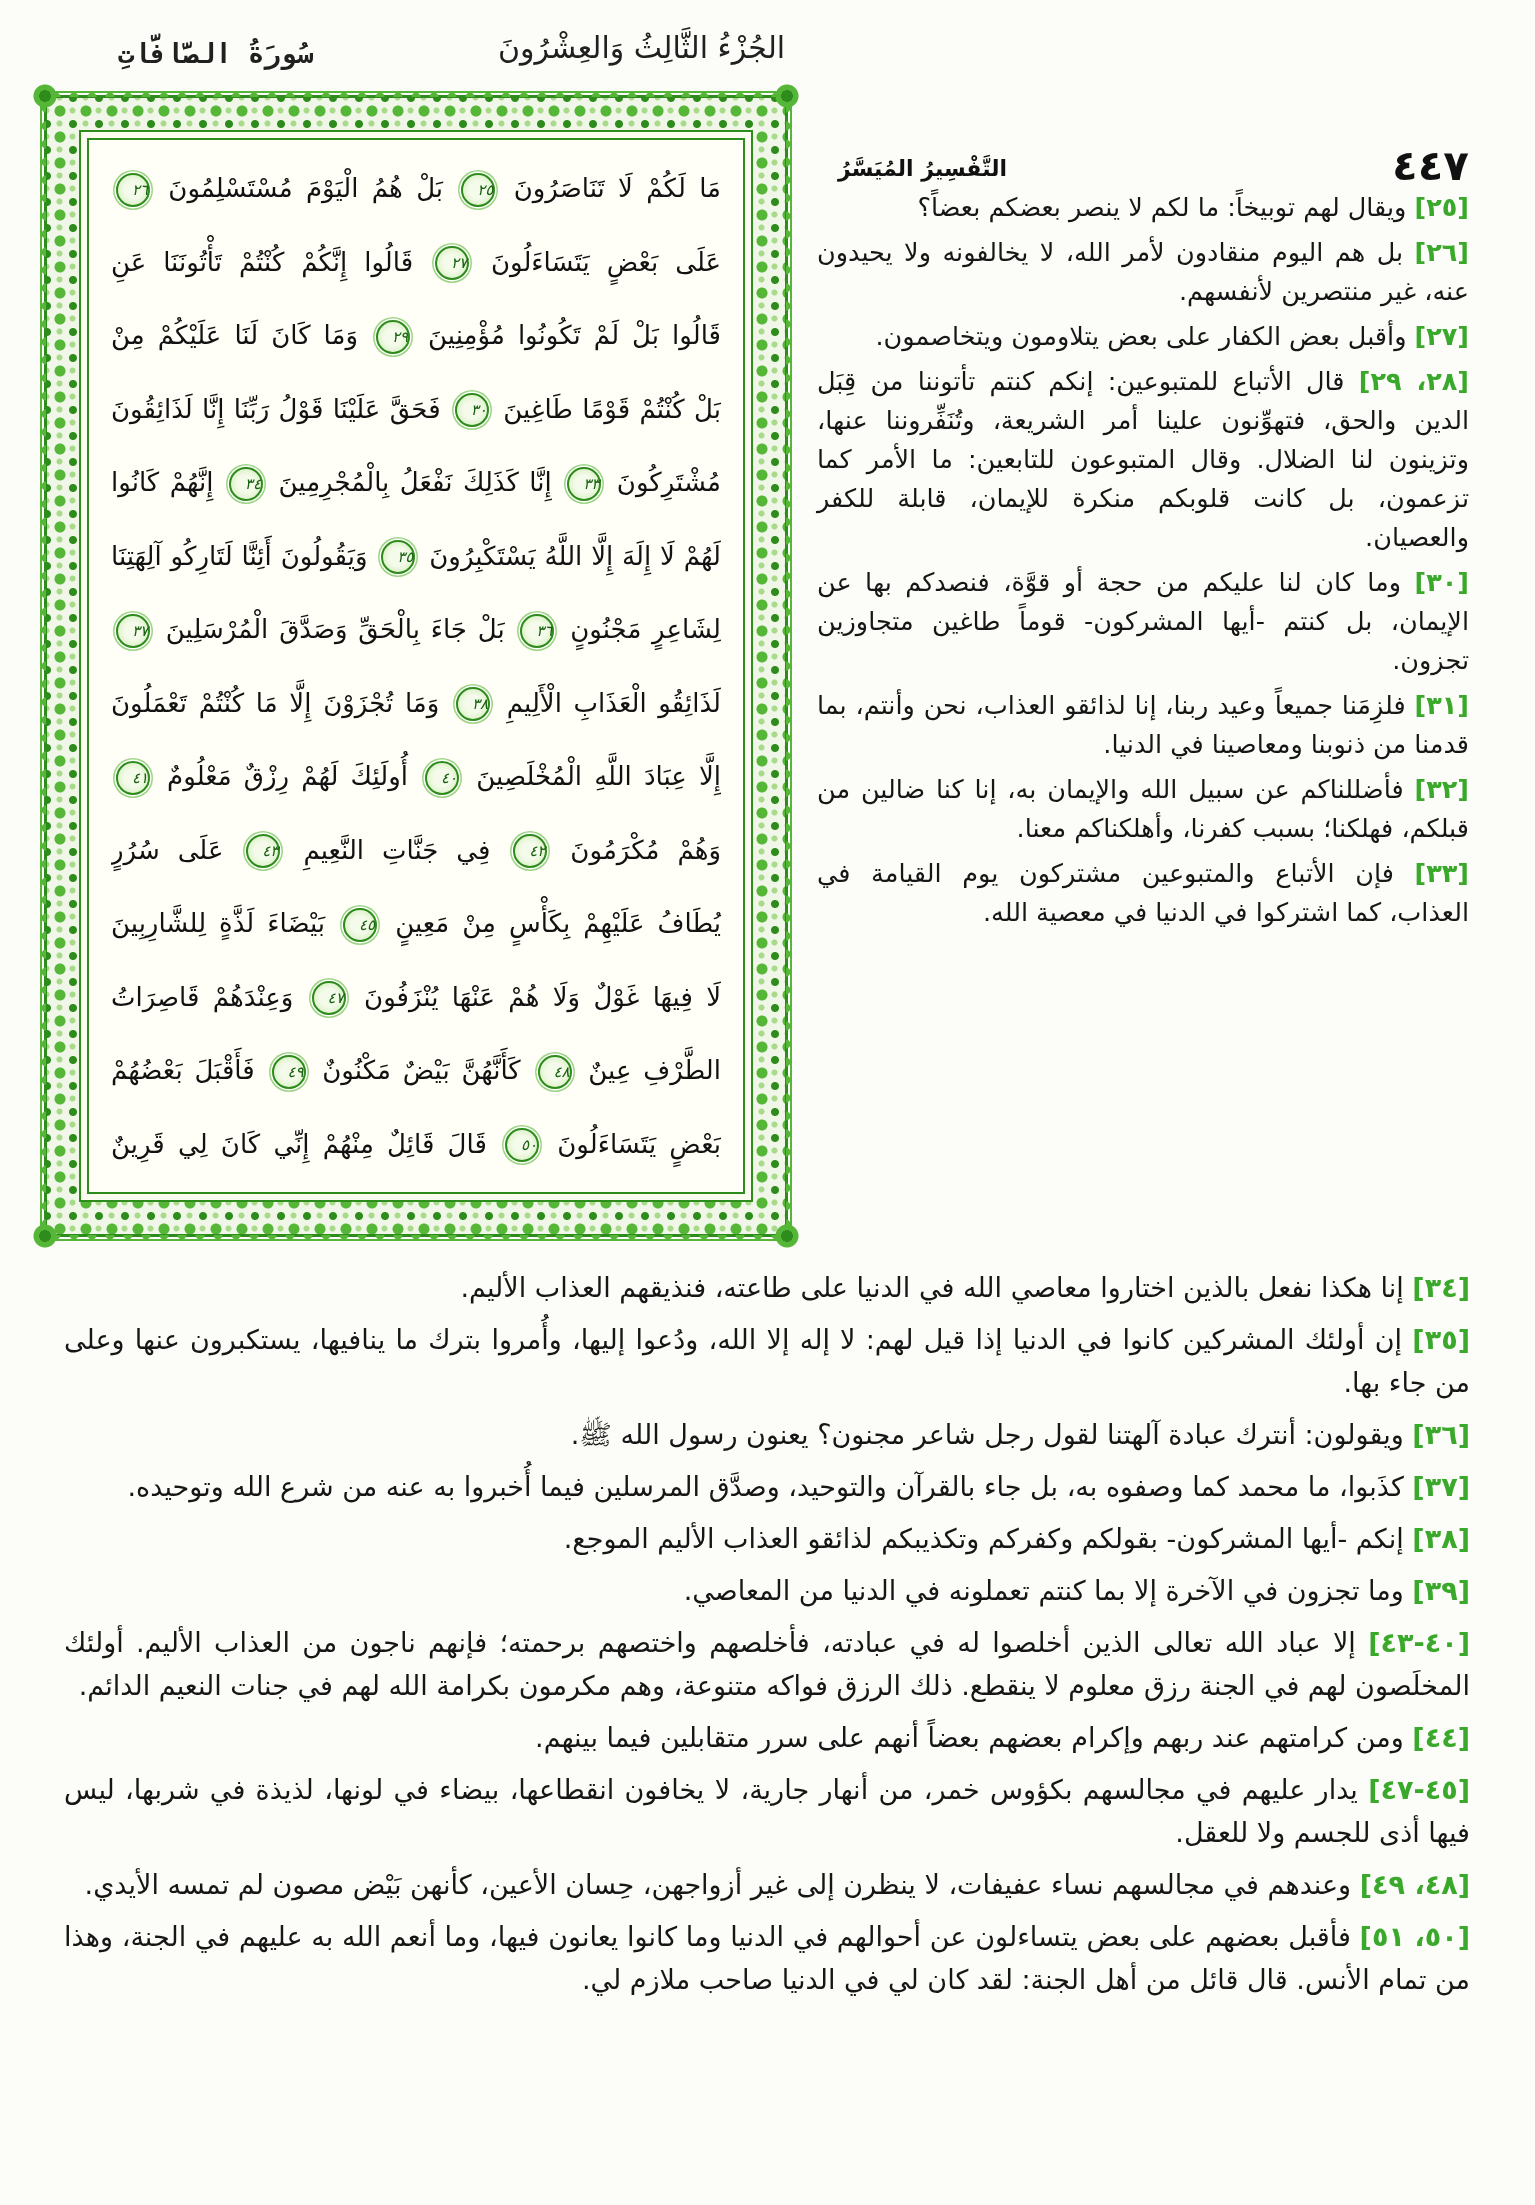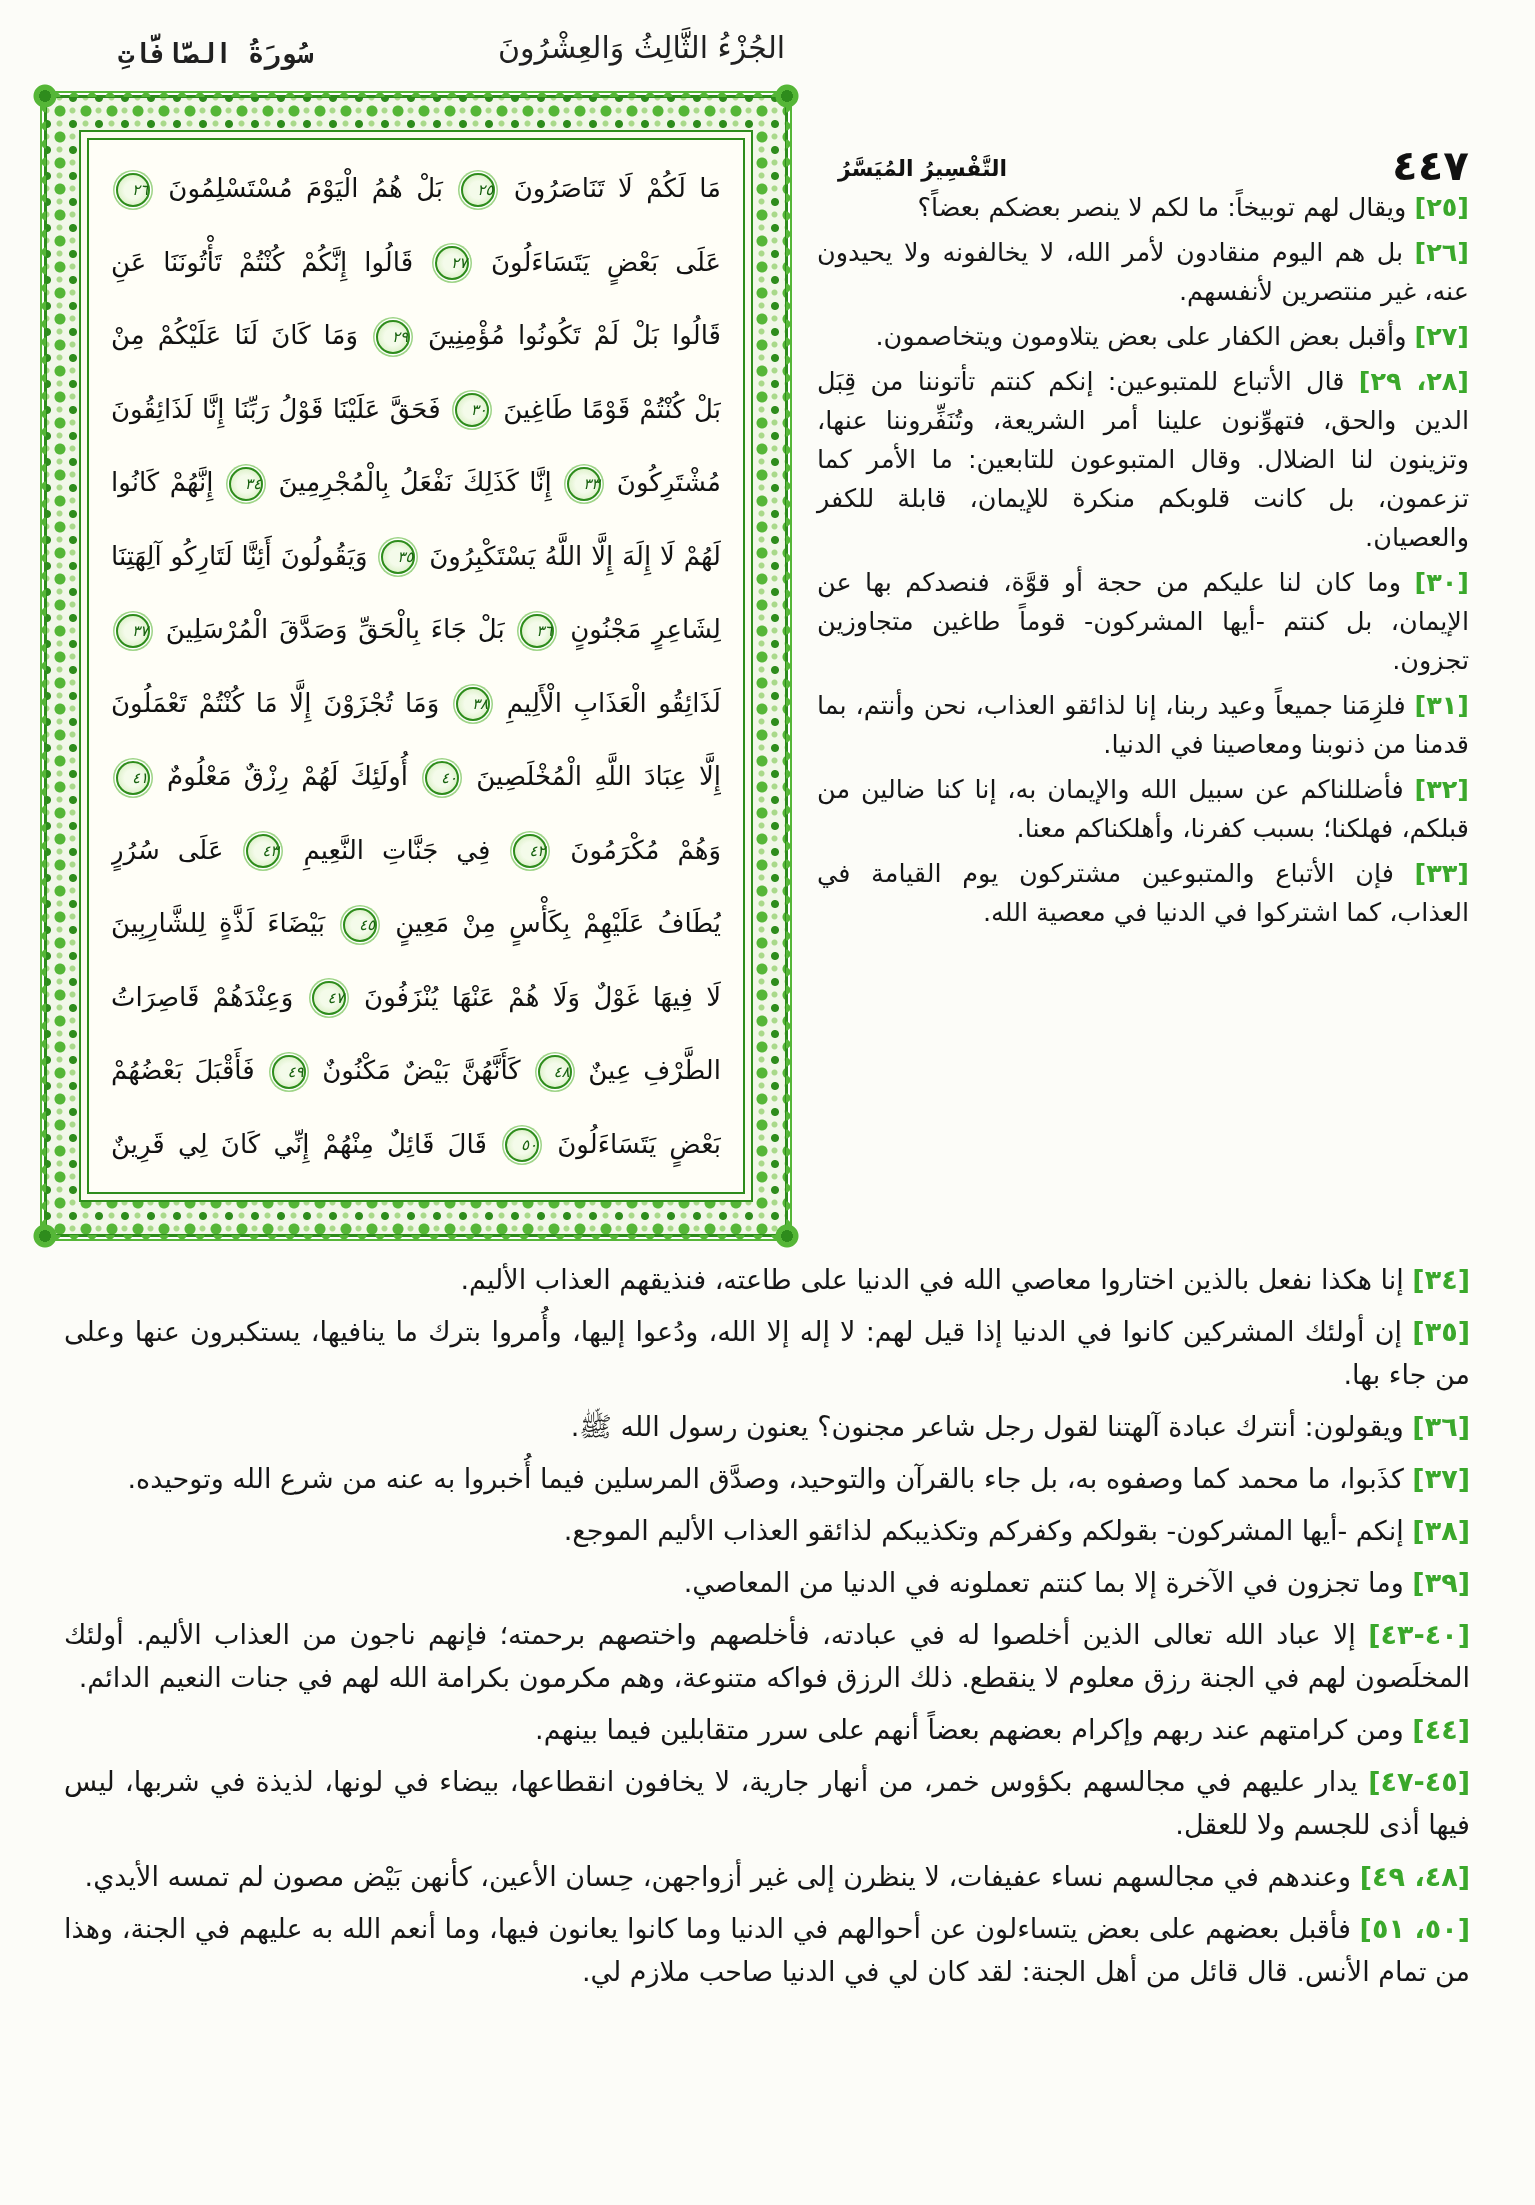--- a/index.html
+++ b/index.html
@@ -118,20 +118,21 @@
     text-align:justify; direction:rtl;
     margin-bottom:6px;
   }
   .tafsir-bottom{
     position:absolute; top:1258px; left:64px; width:1406px;
   }
   .tafsir-bottom .tafsir-entry{
     font-size:27px; line-height:43px;
     text-align:justify; direction:rtl;
     margin-bottom:9px;
+    margin-top:8px;
   }
   .verse-ref{
     color:var(--accent-green);
     font-weight:700;
   }
 </style>
 </head>
 <body>
 
 <header>

